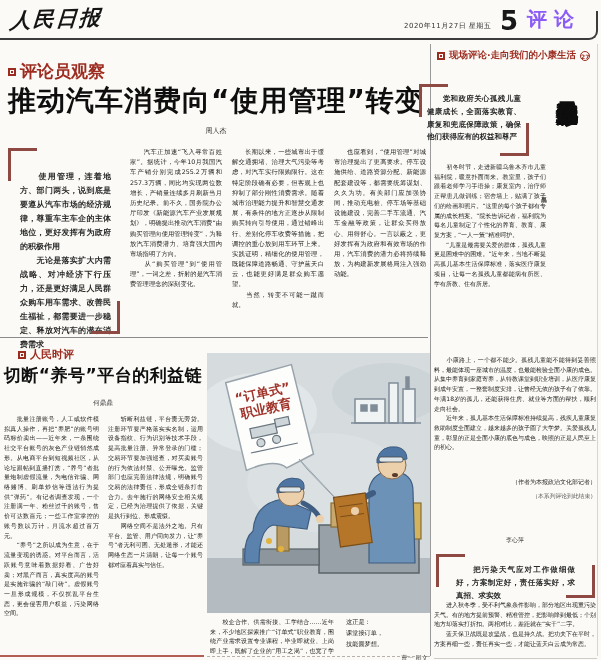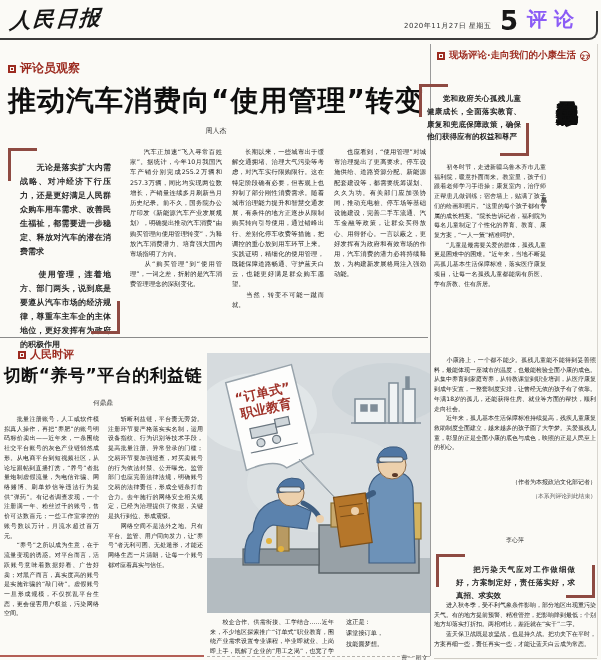--- a/index.html
+++ b/index.html
@@ -33,21 +33,21 @@
   .body-col{position:absolute;font-size:6.3px;line-height:1.62;text-align:justify;color:#222;
     white-space:pre-line;overflow:hidden;}
   .cornered{position:absolute;}
   .cornered::before{content:"";position:absolute;left:0;top:0;width:26px;height:30px;
     border-left:3px solid var(--bracket);border-top:3px solid var(--bracket);}
   .cornered::after{content:"";position:absolute;right:0;bottom:0;width:26px;height:30px;
     border-right:3px solid var(--bracket);border-bottom:3px solid var(--bracket);}
   .quote-text{font-weight:bold;color:#2b2b2b;text-align:justify;white-space:pre-line;}
 
   
-  .cw-label{position:absolute;left:8px;top:60px;font-size:12px;}
+  .cw-label{position:absolute;left:8px;top:60px;font-size:17px;}
   .cw-headline{position:absolute;left:8px;top:82px;width:416px;
     font-size:28px;font-weight:900;letter-spacing:1px;color:#0e0e0e;}
   .cw-author{position:absolute;left:8px;top:126px;width:416px;text-align:center;font-size:7px;color:#333;}
   .cw-quote{left:8px;top:148px;width:112px;height:186px;padding:13px 9px 13px 12px;}
   .cw-quote .quote-text{font-size:8px;line-height:1.75;}
 
   
   .pr-label{position:absolute;left:6px;top:347px;font-size:11px;margin-left:12px;}
   .pr-headline{position:absolute;left:2px;top:364px;width:202px;text-align:center;
     font-size:17px;font-weight:900;letter-spacing:.5px;color:#0e0e0e;}
@@ -101,22 +101,22 @@
   <div class="sec-label cw-label">
     <span class="sec-icon">
         <i></i>
       </span>
     <span>评论员观察</span>
   </div>
   <div class="cw-headline">推动汽车消费向“使用管理”转变</div>
   <div class="cw-author">周人杰</div>
 
   <div class="cornered cw-quote">
+    <div class="quote-text" style="margin-top:9px">　　使用管理，连着地方、部门两头，说到底是要遵从汽车市场的经济规律，尊重车主车企的主体地位，更好发挥有为政府的积极作用</div>
     <div class="quote-text">　　无论是落实扩大内需战略、对冲经济下行压力，还是更好满足人民群众购车用车需求、改善民生福祉，都需要进一步稳定、释放对汽车的潜在消费需求</div>
-    <div class="quote-text" style="margin-top:9px">　　使用管理，连着地方、部门两头，说到底是要遵从汽车市场的经济规律，尊重车主车企的主体地位，更好发挥有为政府的积极作用</div>
   </div>
 
   <div class="body-col" style="left:130px;top:147px;width:92px;height:188px">　　汽车正加速“飞入寻常百姓家”。据统计，今年10月我国汽车产销分别完成255.2万辆和257.3万辆，同比均实现两位数增长，产销量连续多月刷新当月历史纪录。前不久，国务院办公厅印发《新能源汽车产业发展规划》，明确提出推动汽车消费“由购买管理向使用管理转变”，为释放汽车消费潜力、培育强大国内市场指明了方向。
 　　从“购买管理”到“使用管理”，一词之差，折射的是汽车消费管理理念的深刻变化。</div>
   <div class="body-col" style="left:232px;top:147px;width:92px;height:188px">　　长期以来，一些城市出于缓解交通拥堵、治理大气污染等考虑，对汽车实行限购限行。这在特定阶段确有必要，但客观上也抑制了部分刚性消费需求。随着城市治理能力提升和智慧交通发展，有条件的地方正逐步从限制购买转向引导使用，通过错峰出行、差别化停车收费等措施，把调控的重心放到用车环节上来。实践证明，精细化的使用管理，既能保障道路畅通、守护蓝天白云，也能更好满足群众购车愿望。
 　　当然，转变不可能一蹴而就。</div>
   <div class="body-col" style="left:334px;top:147px;width:92px;height:188px">　　也应看到，“使用管理”对城市治理提出了更高要求。停车设施供给、道路资源分配、新能源配套建设等，都需要统筹谋划、久久为功。有关部门应加强协同，推动充电桩、停车场等基础设施建设，完善二手车流通、汽车金融等政策，让群众买得放心、用得舒心。一言以蔽之，更好发挥有为政府和有效市场的作用，汽车消费的潜力必将持续释放，为构建新发展格局注入强劲动能。</div>
 
   <div class="rule-mid"></div>
 

